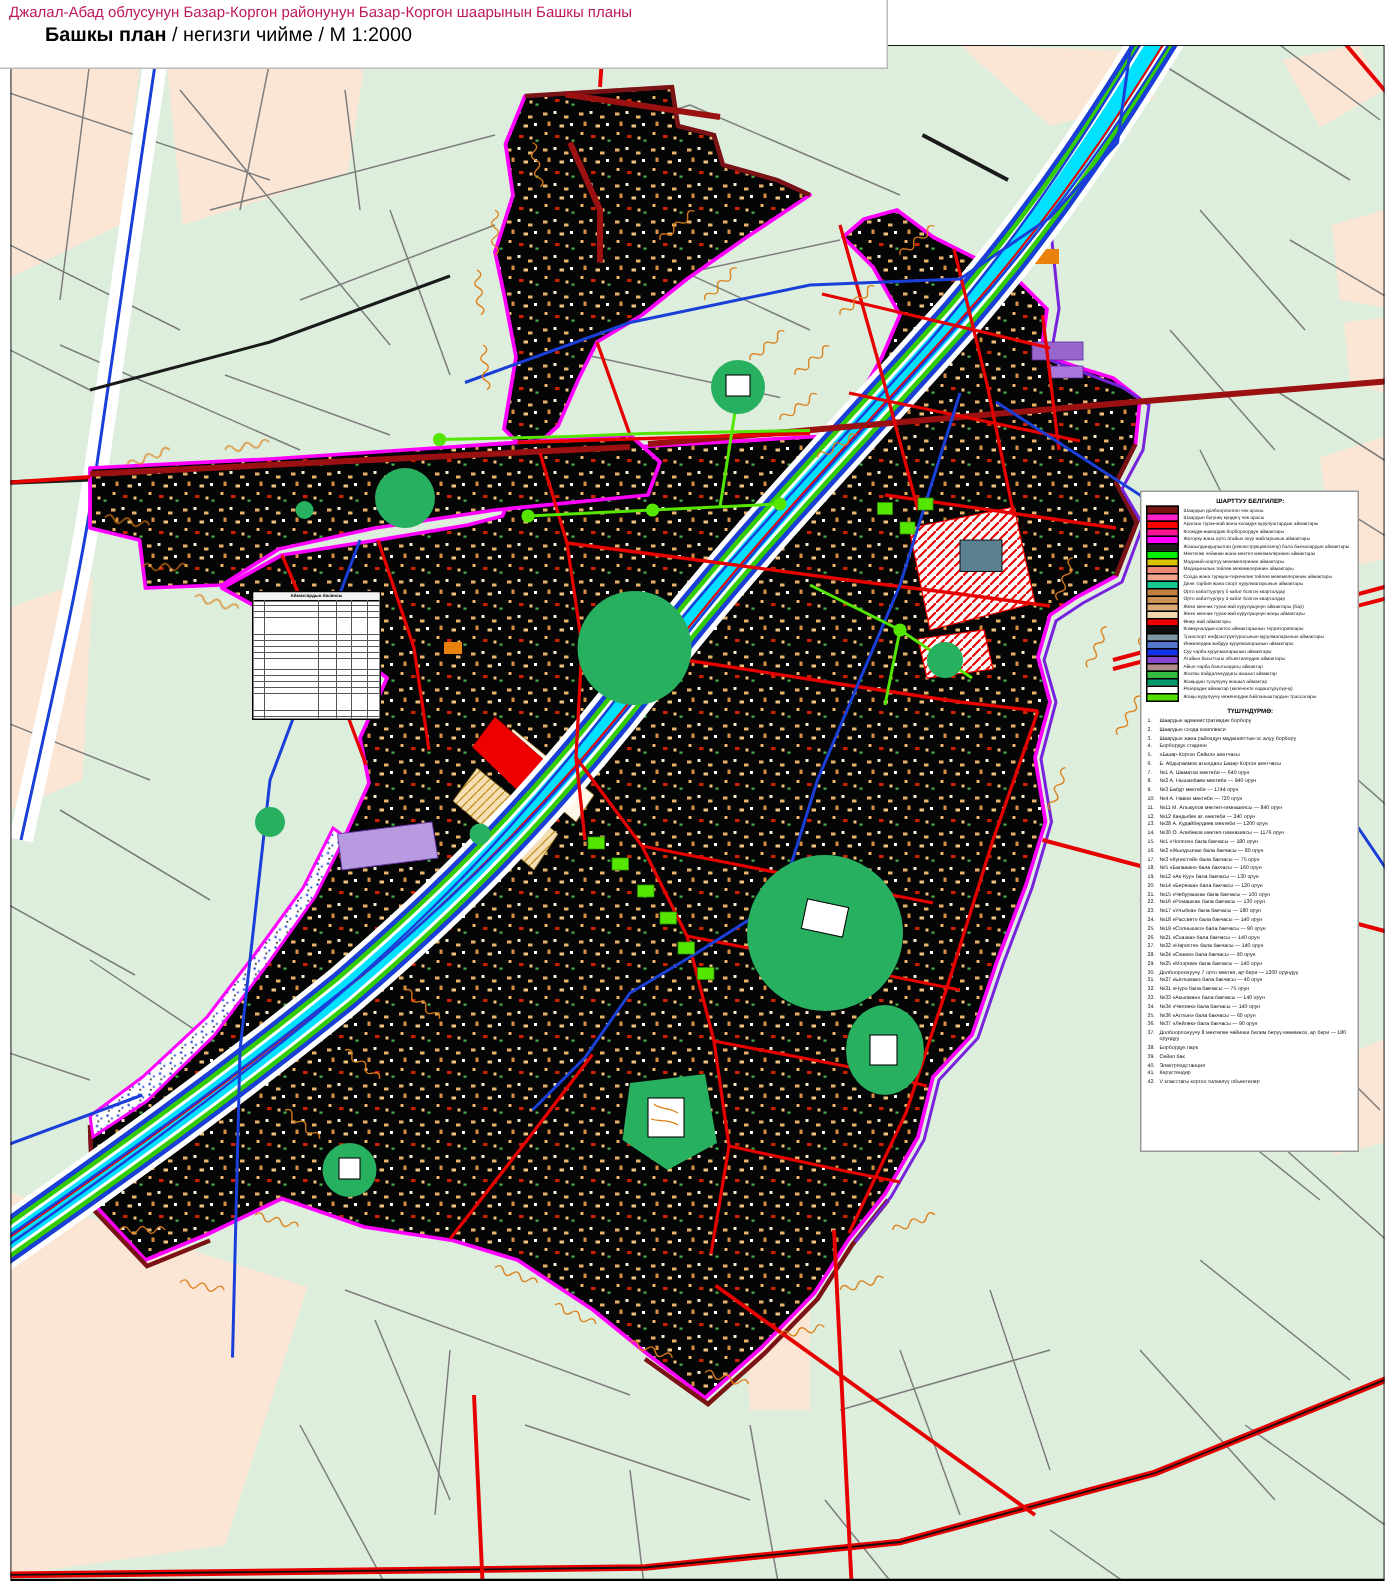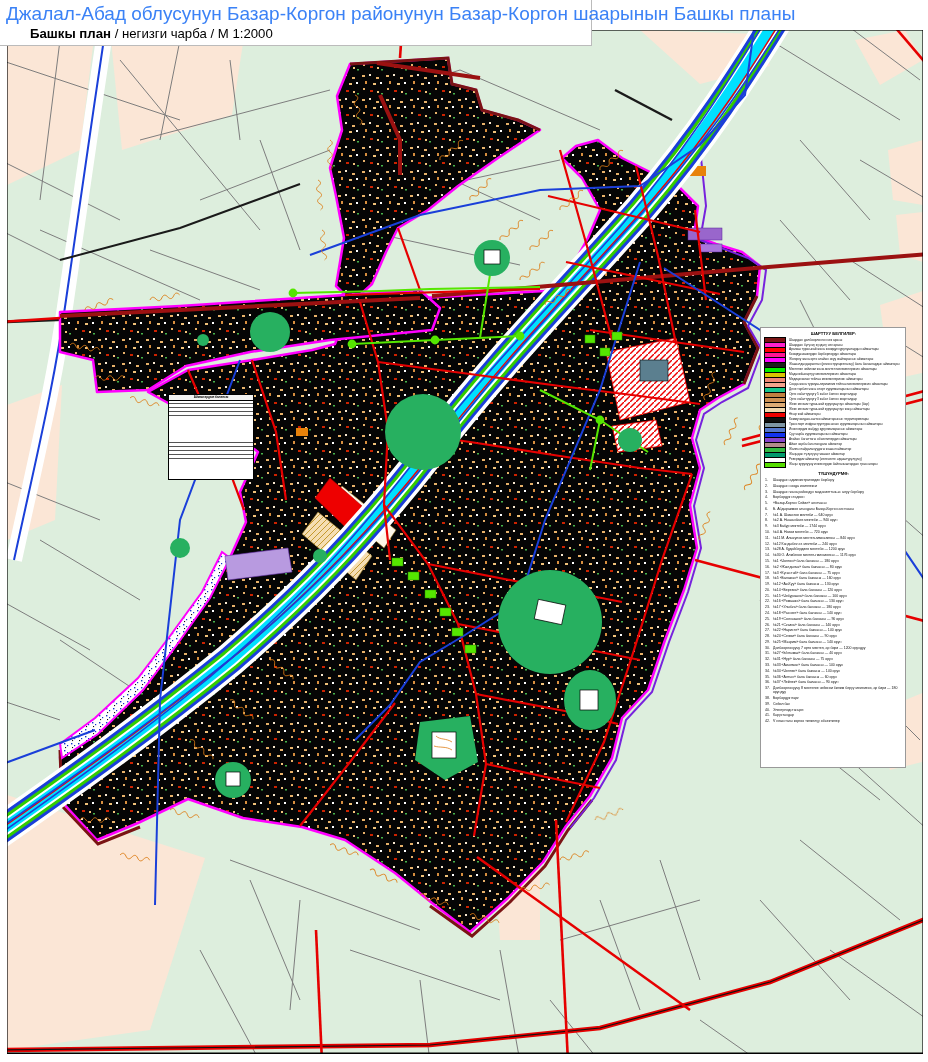--- a/index.html
+++ b/index.html
@@ -3,21 +3,21 @@
 <meta charset="utf-8">
 <style>
   html,body{margin:0;padding:0;background:#fff;}
   #stage{position:relative;width:928px;height:1062px;overflow:hidden;background:#fff;
          font-family:"Liberation Sans",sans-serif;}
   svg{position:absolute;left:0;top:0;}
   
   #titlebox{position:absolute;left:0;top:0;width:592px;height:46px;background:#fff;
             border-right:1px solid #bbb;border-bottom:1px solid #bbb;z-index:30;
             padding:3px 0 0 6px;box-sizing:border-box;}
-  #titlebox .t1{font-size:19px;color:#3b82f6;white-space:nowrap;}
+  #titlebox .t1{font-size:10px;color:#be185d;white-space:nowrap;}
   #titlebox .t2{font-size:13.2px;color:#000;margin-top:1px;}
   #titlebox .t2 b{font-weight:bold;padding-left:24px;}
   
   #legend{position:absolute;left:760px;top:327px;width:146px;height:441px;background:#fff;
           z-index:20;border:0.5px solid #999;padding:2px 2px 0 3px;box-sizing:border-box;}
   #legend .ltitle{font-size:4.2px;font-weight:bold;text-align:center;margin:1px 0 2px 0;}
   .lrow{display:flex;align-items:center;margin-bottom:0.6px;height:4.4px;}
   .sw{width:20px;height:3.8px;border:0.5px solid #000;flex:0 0 20px;margin-right:3px;}
   .lt{font-size:3.2px;line-height:1.05;color:#111;}
   #expl{margin-top:4px;}
@@ -323,21 +323,21 @@
     </g>
 
     <rect x="7" y="30" width="916" height="1024" fill="none" stroke="#000" stroke-width="1.2"></rect>
     <path d="M7,1054 L923,1054" stroke="#000" stroke-width="3"></path>
   </g>
 </svg>
 
 <div id="titlebox">
   <div class="t1">Джалал-Абад облусунун Базар-Коргон районунун Базар-Коргон шаарынын Башкы планы</div>
   <div class="t2">
-    <b>Башкы план</b><span> / негизги чарба / М 1:2000</span>
+    <b>Башкы план</b><span> / негизги чийме / М 1:2000</span>
   </div>
 </div>
 
 <div id="ltable">
   <div class="ttitle">Аймактардын балансы</div>
   <div class="grid"></div>
 </div>
 
 <div id="legend">
   <div class="ltitle">ШАРТТУУ БЕЛГИЛЕР:</div>

